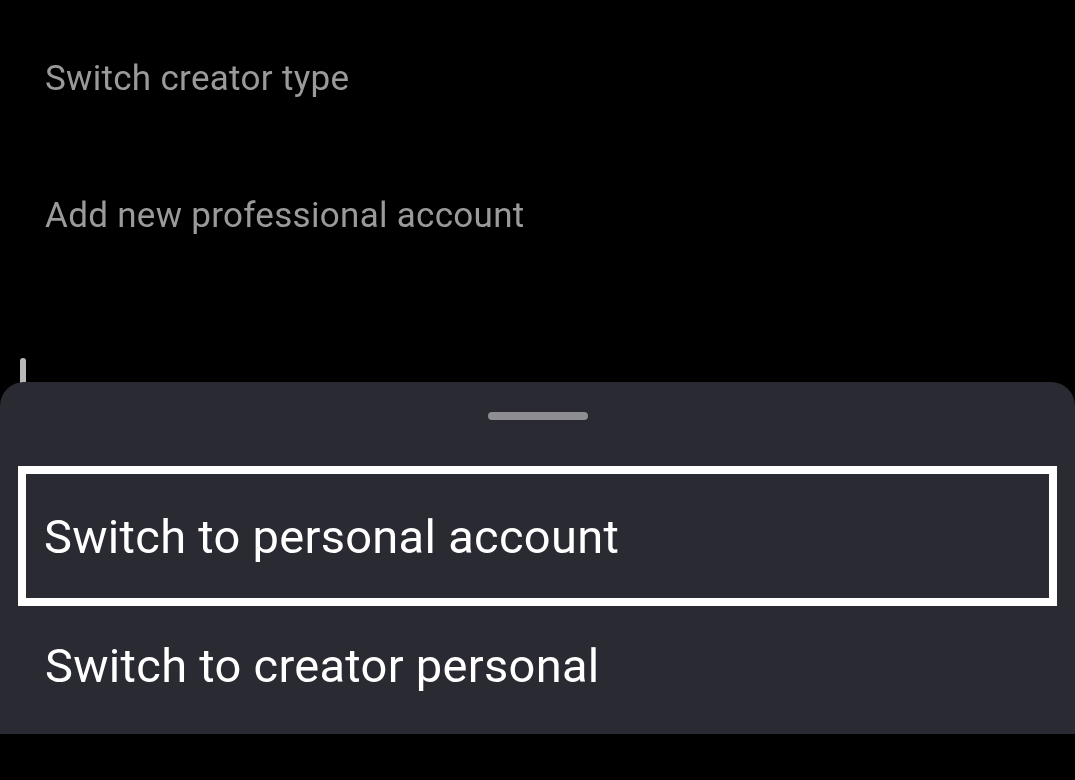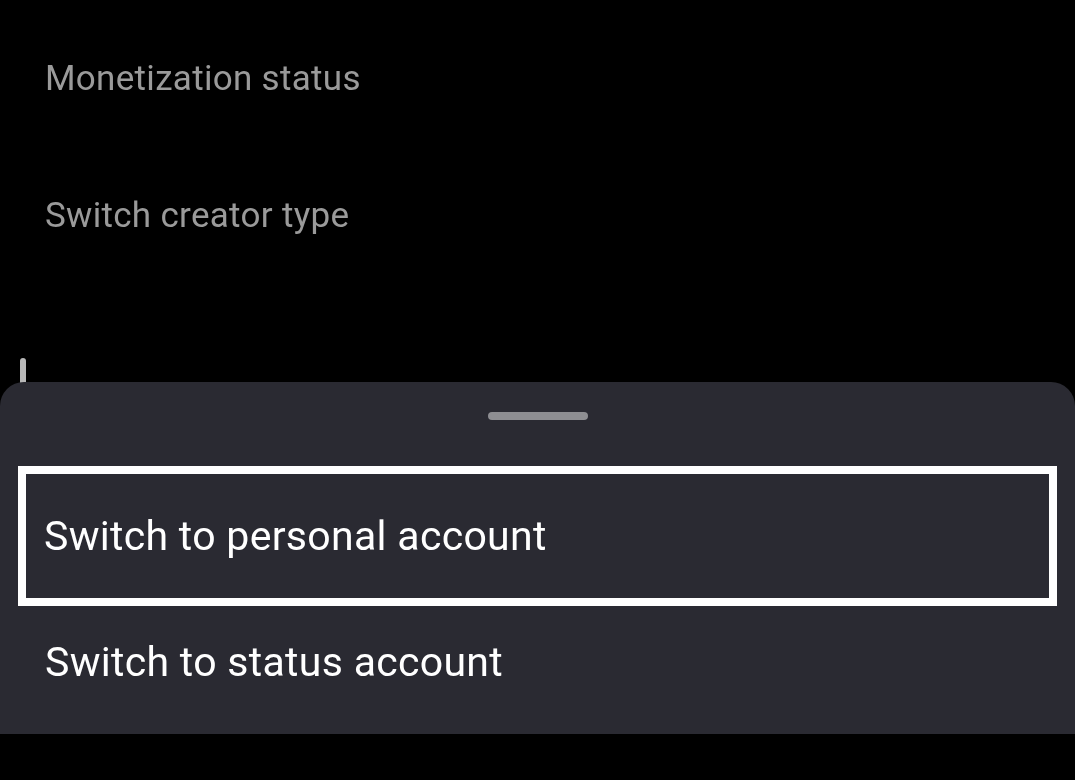--- a/index.html
+++ b/index.html
@@ -58,21 +58,21 @@
       right: 18px;
       top: 84px;
       height: 140px;
       border: 8px solid #ffffff;
       display: flex;
       align-items: center;
       padding-left: 18px;
     }
     .sheet-option {
       color: #ffffff;
-      font-size: 41px;
+      font-size: 47px;
       font-weight: 400;
       letter-spacing: 0.3px;
     }
     .second-option {
       position: absolute;
       left: 45px;
       top: 256px;
     }
     .bottom-bar {
       position: absolute;
@@ -80,27 +80,27 @@
       right: 0;
       bottom: 0;
       height: 46px;
       background-color: #000000;
     }
   </style>
 </head>
 <body>
 
 <div class="background-list">
-  <div class="list-item">Monetization status</div>
   <div class="list-item">Switch creator type</div>
+  <div class="list-item">Add new professional account</div>
 </div>
 
 <div class="scroll-indicator"></div>
 
 <div class="bottom-sheet">
   <div class="drag-handle"></div>
   <div class="highlight-box">
     <span class="sheet-option">Switch to personal account</span>
   </div>
-  <div class="sheet-option second-option">Switch to status account</div>
+  <div class="sheet-option second-option">Switch to creator personal</div>
 </div>
 
 <div class="bottom-bar"></div>
 
 </body></html>

